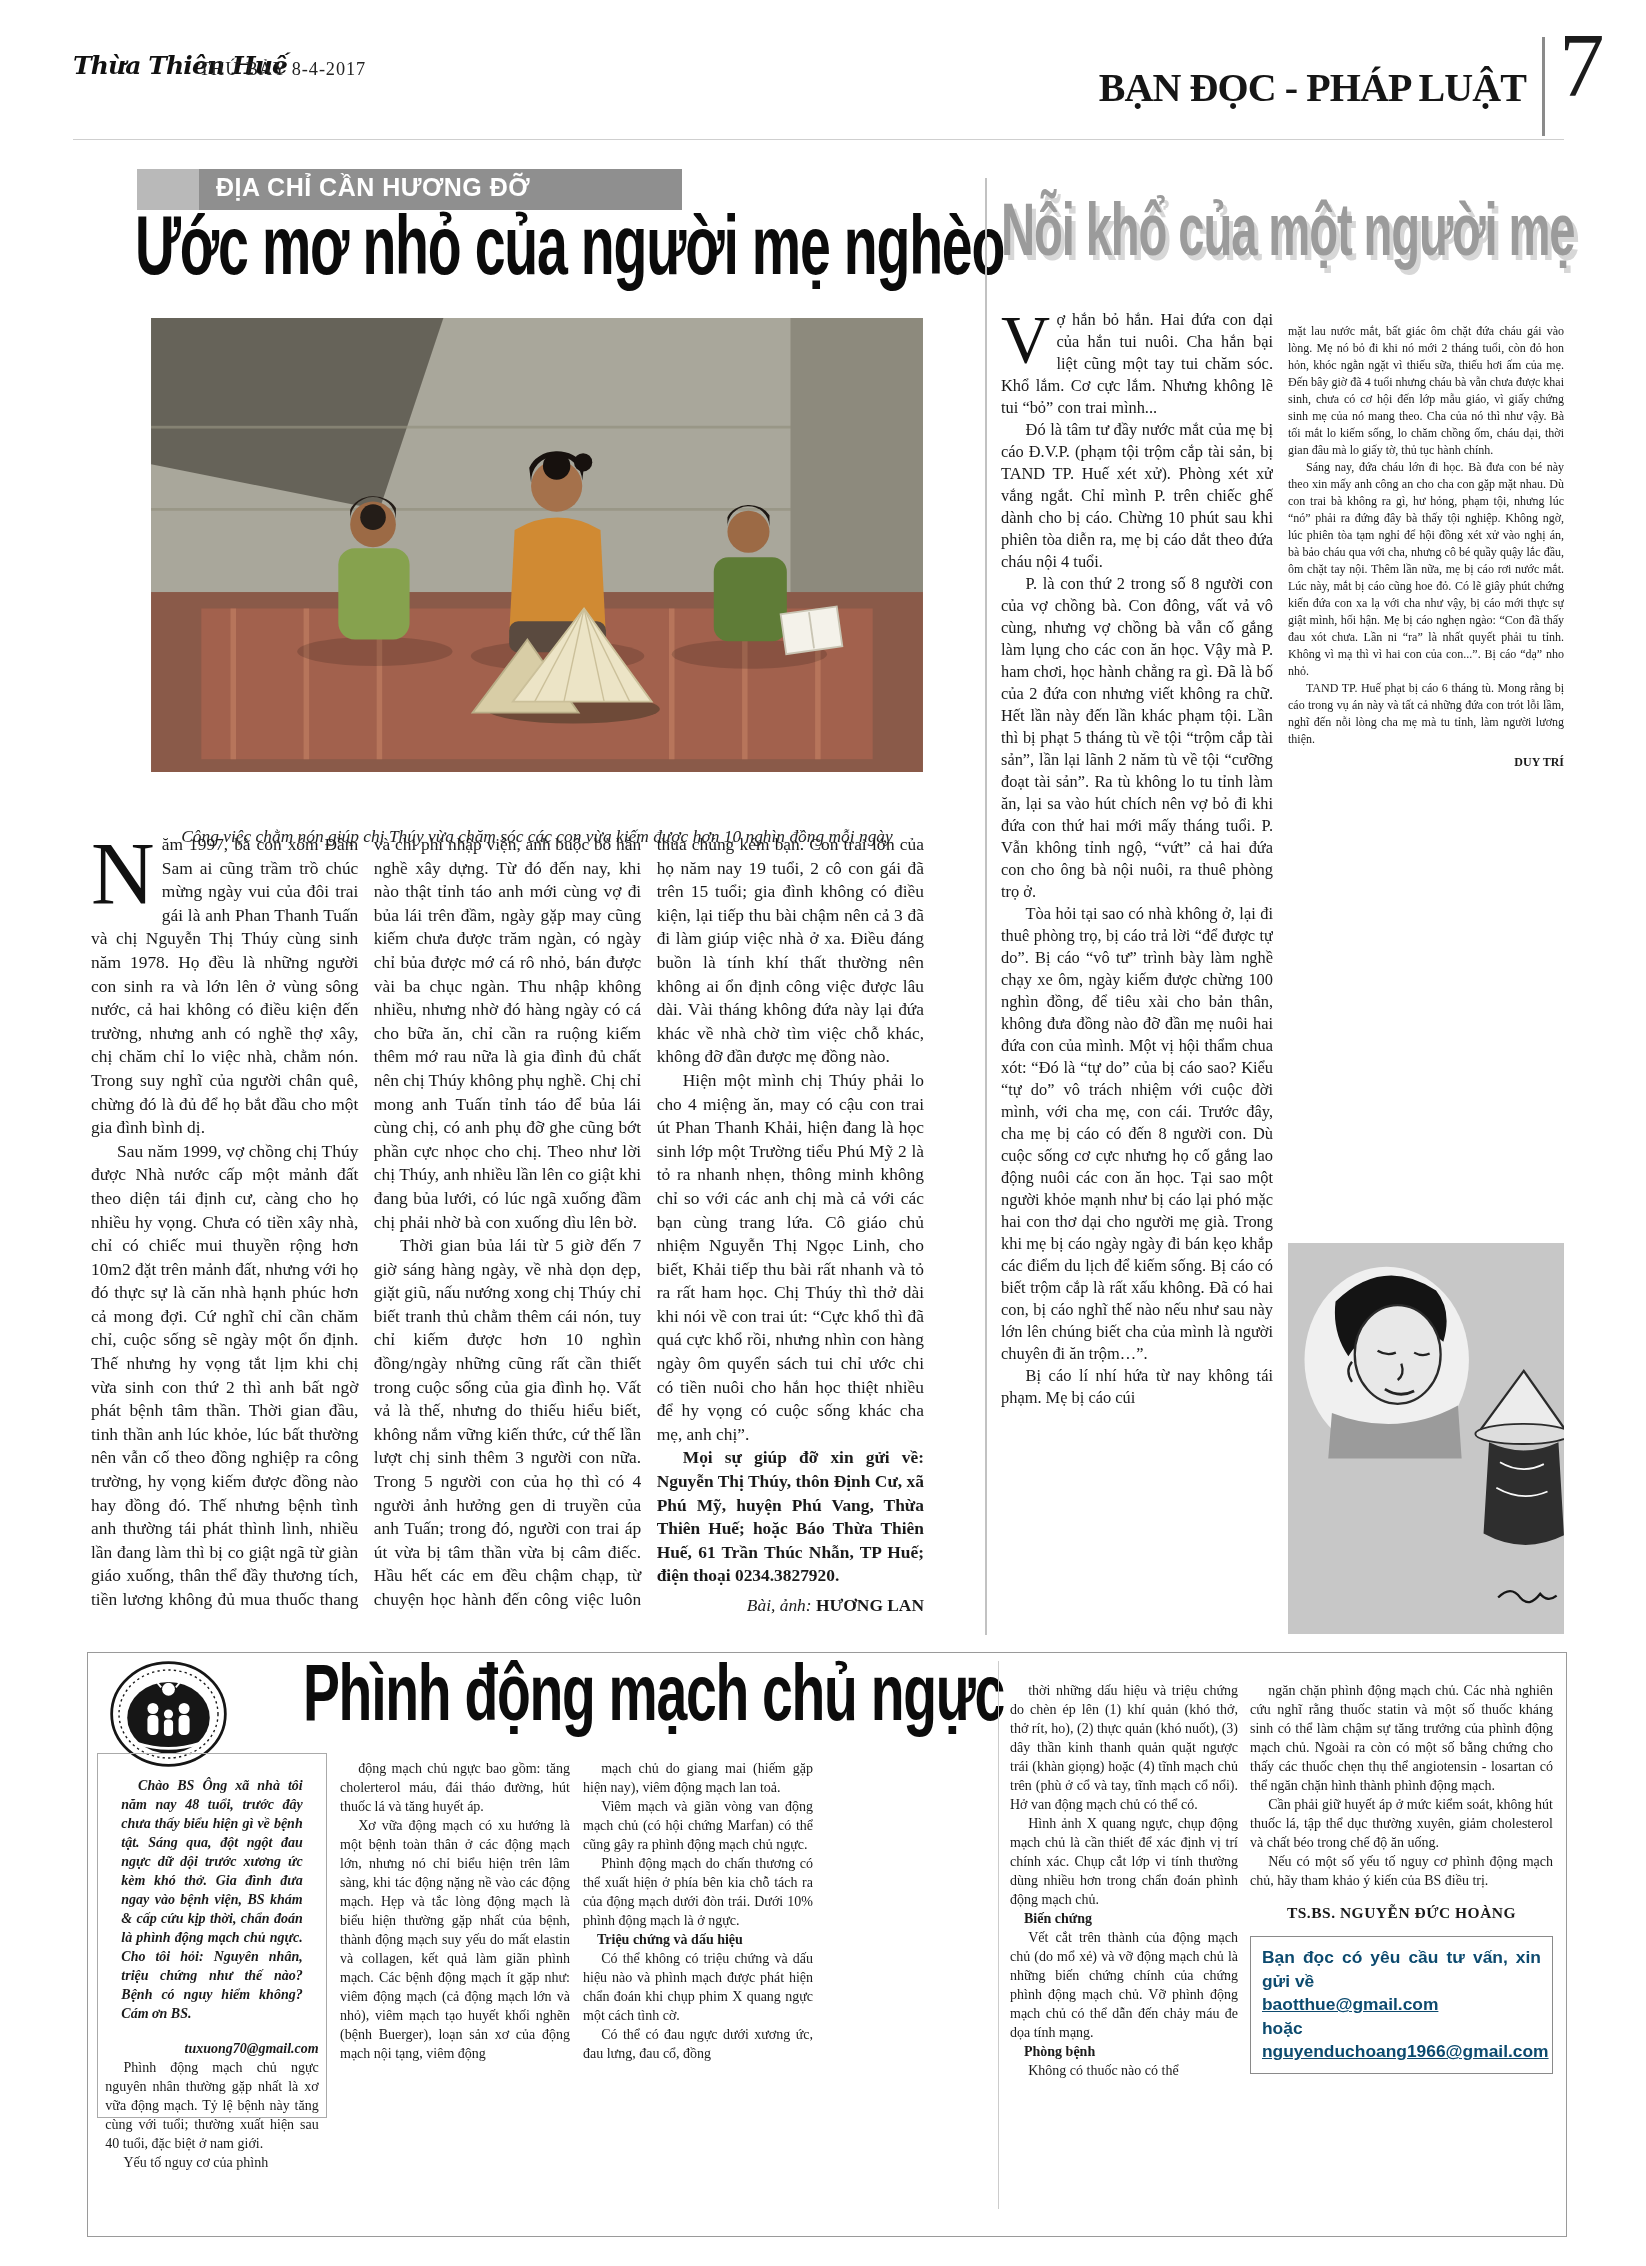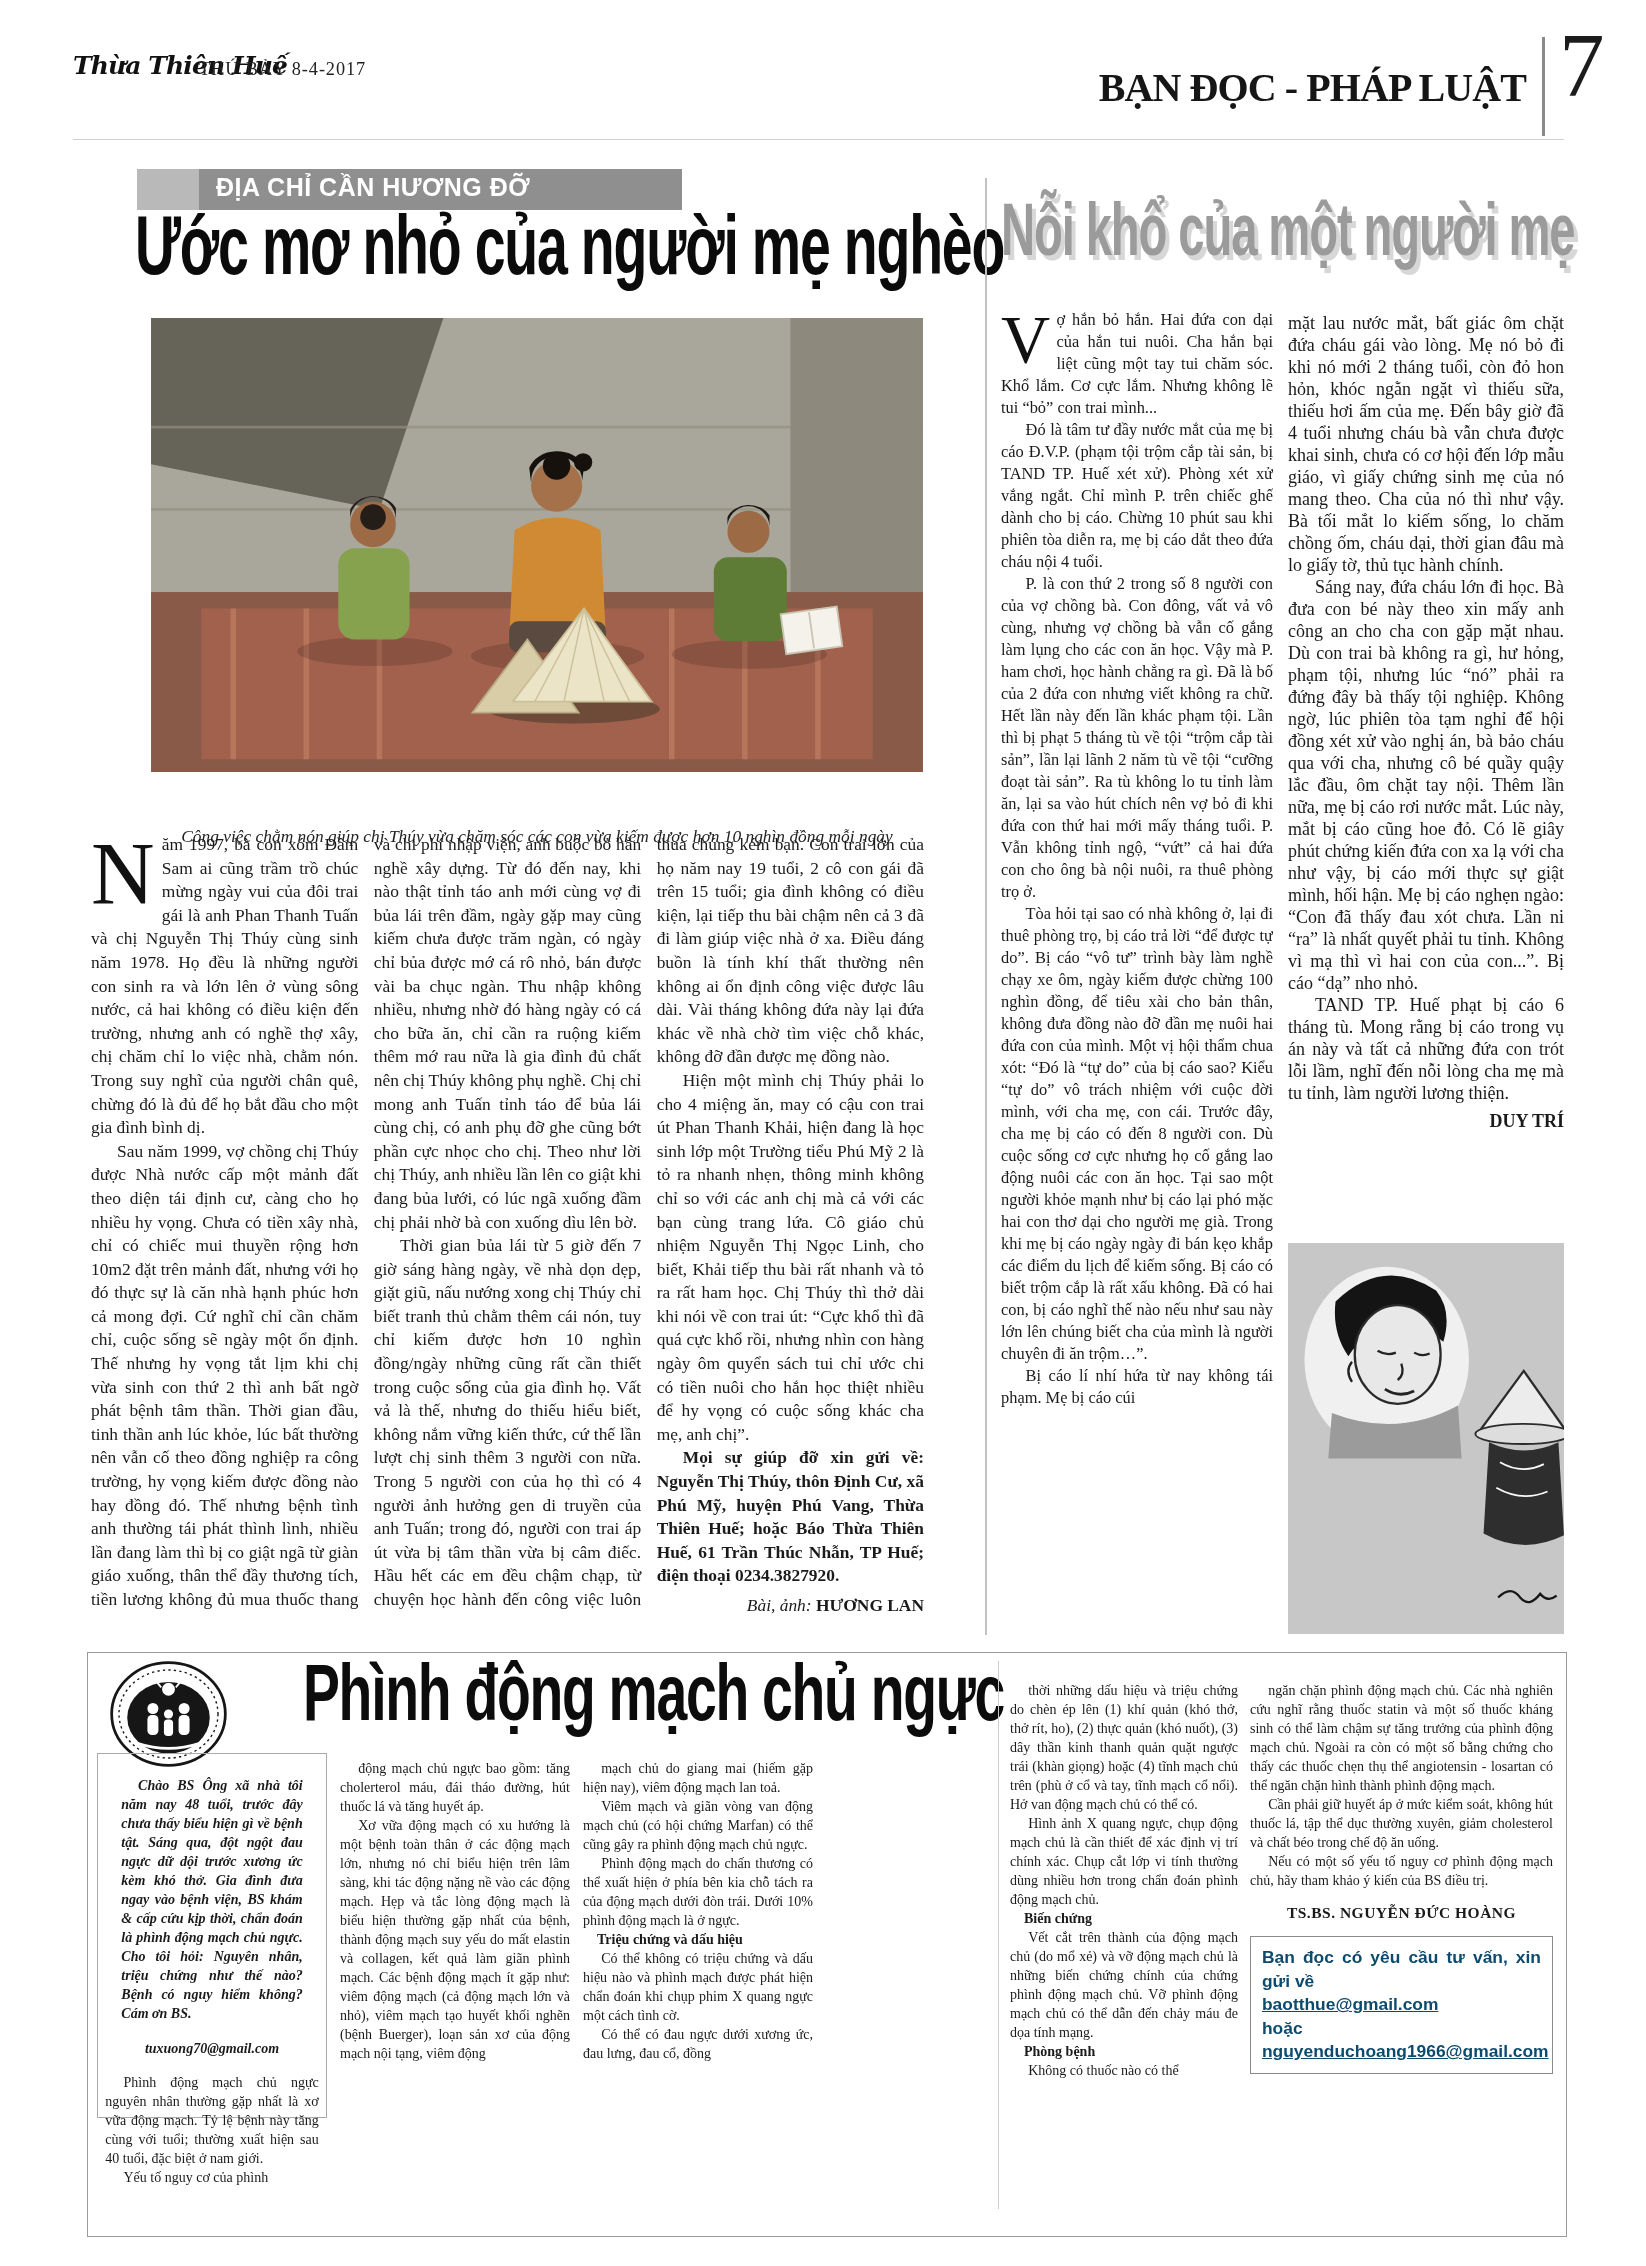--- a/index.html
+++ b/index.html
@@ -40,35 +40,35 @@
   p.byline .lbl{font-style:italic;}
   p.byline .nm{font-weight:bold;}
 
   
   .vdiv{left:985px;top:178px;width:1.8px;height:1457px;background:#c2c2c2;}
   .hl2{left:1001px;top:183px;height:117px;}
   .hl2 .cond{transform:scaleX(.63);font:bold 75px/1.25 "Liberation Sans","DejaVu Sans",sans-serif;
              color:#9b9b9b;letter-spacing:-1.8px;text-shadow:6.4px 4.6px 0 #d7d7d7;}
   .art2-colA{left:1001px;top:309px;width:272px;height:1314px;overflow:hidden;
              font-size:16.4px;line-height:22px;text-align:justify;}
-  .art2-colB{left:1288px;top:312px;width:276px;height:928px;overflow:hidden;
-             font-size:18px;line-height:22px;text-align:justify;}
+  .art2-colB{left:1288px;top:323px;width:276px;height:928px;overflow:hidden;
+             font-size:12px;line-height:17px;text-align:justify;}
   .illus-box{left:1288px;top:1243px;width:276px;height:391px;background:#c7c7c7;}
 
   
   .bottom-box{left:87px;top:1652px;width:1478px;height:583px;border:0.9px solid #9a9a9a;}
   .logo-box{left:108px;top:1659px;width:121px;height:110px;}
   .hl3{left:303px;top:1650px;height:102px;}
   .hl3 .cond{transform:scaleX(.70);font:bold 79px/1.08 "Liberation Sans","DejaVu Sans",sans-serif;color:#0c0c0c;letter-spacing:-1.8px;}
   .bvdiv{left:998px;top:1661px;width:0.9px;height:548px;background:#cccccc;}
   .bcol{font-size:14px;line-height:19px;text-align:justify;}
   .bcol p.para{text-indent:1.3em;}
   .q-box{left:97px;top:1753px;width:230px;height:365px;border:0.9px solid #aaaaaa;padding:5.5px 7.3px;box-sizing:border-box;}
   p.q{margin:16px;text-indent:1.2em;font-weight:bold;font-style:italic;}
-  p.email{margin:15px;text-align:center;font-weight:bold;font-style:italic;text-indent:0;}
+  p.email{margin:0;text-align:right;font-weight:bold;font-style:italic;text-indent:0;}
   p.h{margin:0;font-weight:bold;text-indent:1em;}
   .bcol2{left:340px;top:1759px;width:230px;height:457px;}
   .bcol3{left:583px;top:1759px;width:230px;height:457px;}
   .bcol4{left:1010px;top:1681px;width:228px;height:530px;}
   .bcol5{left:1250px;top:1681px;width:303px;height:530px;}
   .doctor-byline{margin:12.8px 0 0 0;text-align:center;font-weight:bold;font-size:15.5px;letter-spacing:0.5px;}
   .contact-box{margin-top:14.6px;border:0.9px solid #8a8a8a;padding:9.1px 11px;
                font:bold 17.4px/1.35 "Liberation Sans","DejaVu Sans",sans-serif;color:#0c4a6e;}
   .contact-box .u{text-decoration:underline;}
 </style>

